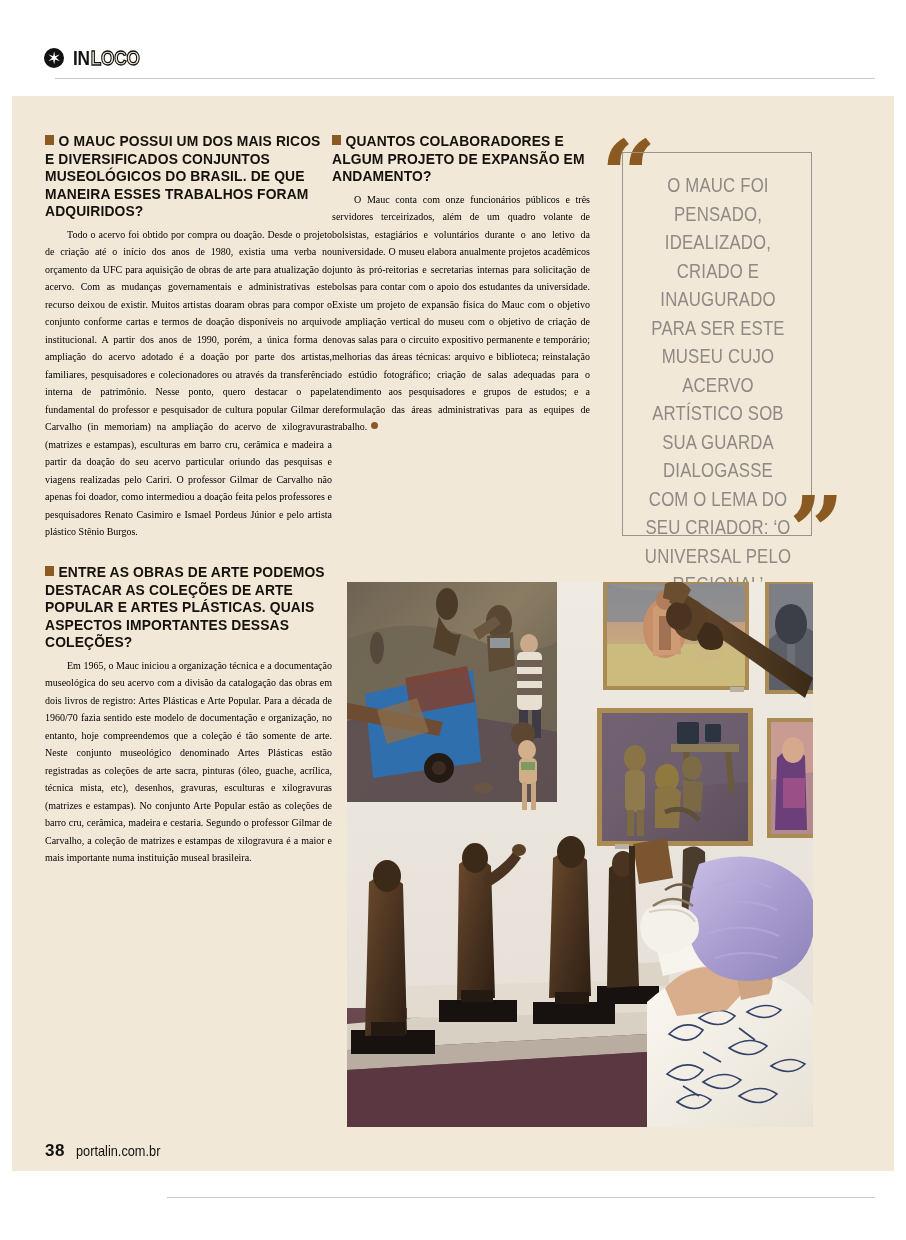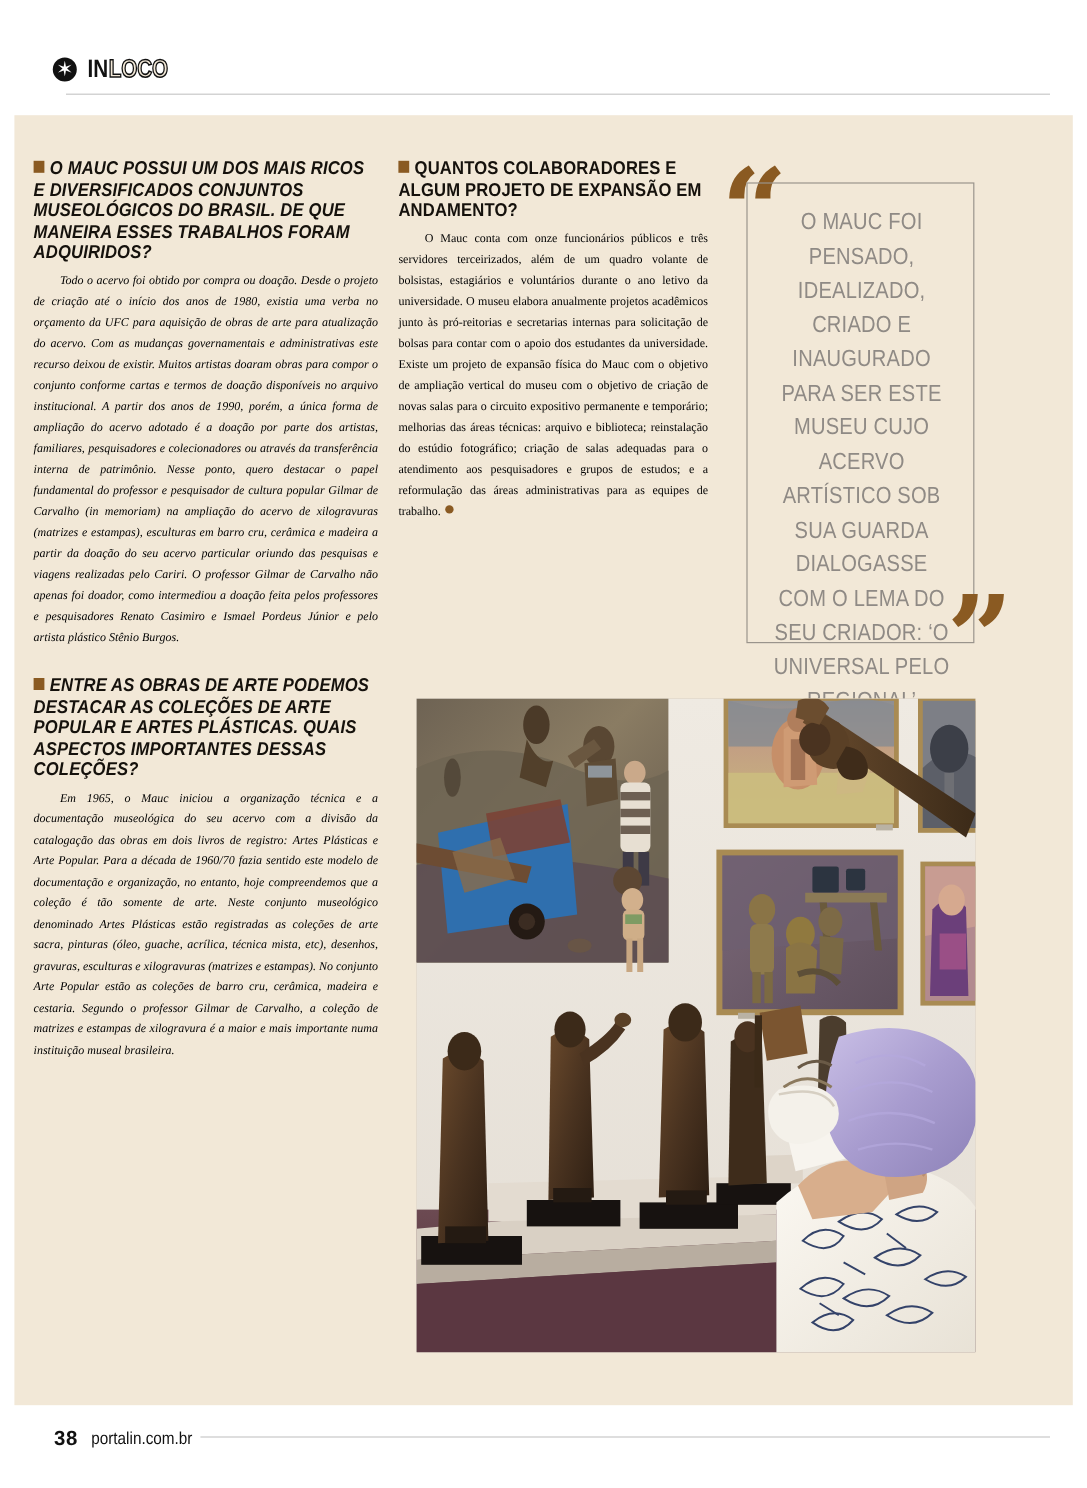--- a/index.html
+++ b/index.html
@@ -82,21 +82,21 @@
     height: 1px;
     background: #c9c9c9;
   }
 
   
   .col {
     position: absolute;
     font-family: "Liberation Serif", serif;
     color: #15110c;
   }
-  .col-1 { left: 28px;  top: 132px; width: 287px; font-style: italic; }
+  .col-1 { left: 45px;  top: 132px; width: 287px; }
   .col-2 { left: 332px; top: 132px; width: 258px; }
 
   h2.qhead {
     font-family: "Liberation Sans Narrow", "Liberation Sans", sans-serif;
     font-size: 15.4px;
     line-height: 17.6px;
     font-weight: 700;
     letter-spacing: 0.15px;
     color: #15110c;
     text-transform: uppercase;
@@ -181,21 +181,21 @@
     height: 545px;
     overflow: hidden;
     background: #d9cfc4;
   }
   .photo svg { display: block; width: 100%; height: 100%; }
 
   
   .footer {
     position: absolute;
     left: 45px;
-    top: 1189px;
+    top: 1141px;
     display: flex;
     align-items: center;
     gap: 11px;
   }
   .page-num {
     font-family: "Liberation Sans Narrow", "Liberation Sans", sans-serif;
     font-size: 17px;
     font-weight: 700;
     color: #111111;
     letter-spacing: 0.5px;

